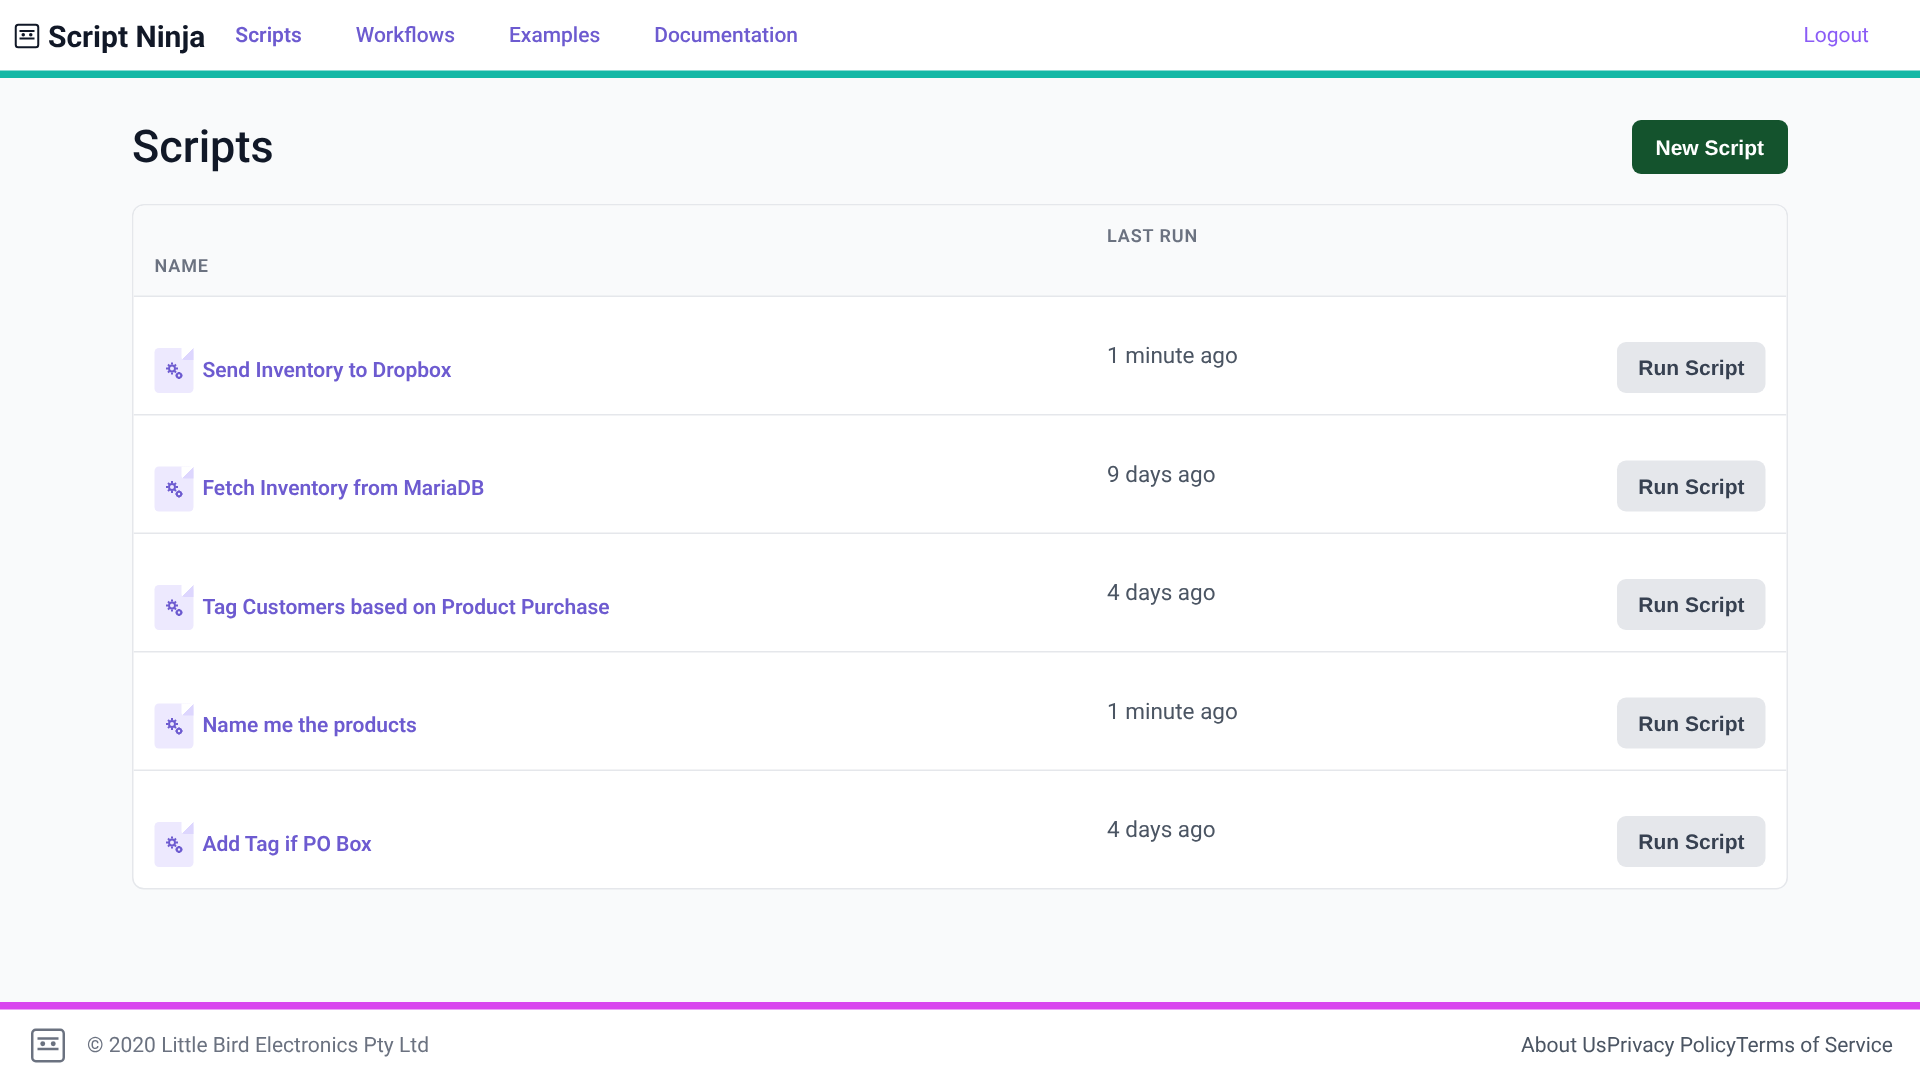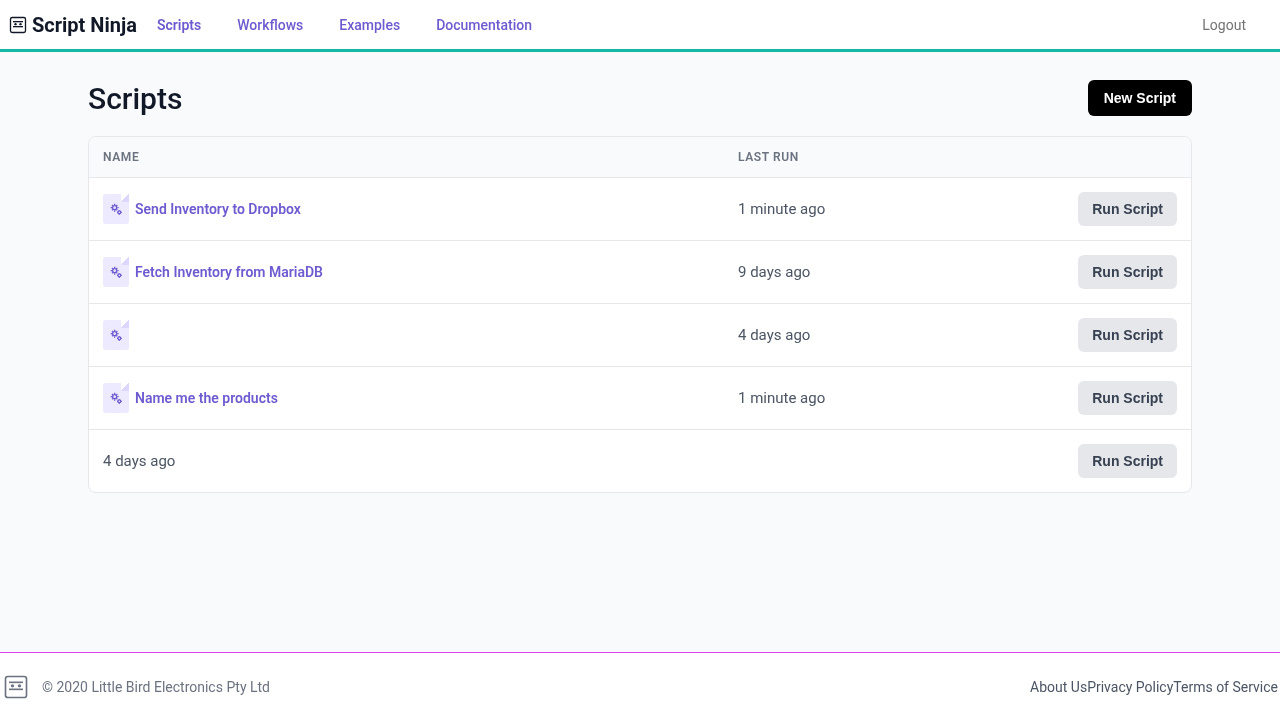--- a/index.html
+++ b/index.html
@@ -7,21 +7,21 @@
   font-family: -apple-system, BlinkMacSystemFont, "Segoe UI", Roboto, Helvetica, Arial, sans-serif;
   background: #f9fafb;
   color: #111827;
   width: 1280px;
   height: 720px;
   display: flex;
   flex-direction: column;
 }
 .topbar {
   background: #fff;
-  border-bottom: 3px solid #14b8a6;
+  border-bottom: 5px solid #14b8a6;
   height: 52px;
   display: flex;
   align-items: center;
   padding: 0 10px 0 8px;
 }
 .brand {
   display: flex;
   align-items: center;
   gap: 4px;
   margin-right: 20px;
@@ -48,41 +48,41 @@
   color: #6d5bd0;
   text-decoration: none;
   cursor: pointer;
 }
 .nav a.active {
   font-weight: 600;
 }
 .spacer { flex: 1; }
 .logout {
   font-size: 14px;
-  color: #737373;
+  color: #8b5cf6;
   text-decoration: none;
   cursor: pointer;
   padding-right: 24px;
 }
 .main {
   flex: 1;
   padding: 28px 88px 0 88px;
 }
 .page-header {
   display: flex;
   align-items: center;
   margin-bottom: 20px;
 }
 .page-title {
   font-size: 30px;
   font-weight: 500;
   color: #111827;
 }
 .btn-primary {
-  background: #000000;
+  background: #14532d;
   color: #fff;
   border: none;
   border-radius: 6px;
   padding: 10px 16px;
   font-size: 14px;
   font-weight: 600;
   cursor: pointer;
 }
 .card {
   background: #fff;
@@ -96,23 +96,23 @@
   background: #f9fafb;
   border-bottom: 1px solid #e5e7eb;
 }
 .th {
   font-size: 12px;
   font-weight: 600;
   letter-spacing: 0.05em;
   color: #6b7280;
   text-transform: uppercase;
 }
-.col-name { flex: 0 0 635px; }
+.col-name { flex: 0 0 635px; margin-top: 20px; }
 .col-last { flex: 0 0 300px; }
-.col-act  { flex: 1; }
+.col-act  { flex: 1; margin-top: 16px; }
 .trow {
   display: flex;
   align-items: center;
   padding: 14px 14px;
   border-bottom: 1px solid #e5e7eb;
 }
 .trow:last-child { border-bottom: none; }
 .name-cell {
   display: flex;
   align-items: center;
@@ -157,26 +157,26 @@
   background: #e5e7eb;
   color: #374151;
   border: none;
   border-radius: 6px;
   padding: 9px 14px;
   font-size: 14px;
   font-weight: 700;
   cursor: pointer;
 }
 .footer {
-  border-top: 1px solid #d946ef;
+  border-top: 5px solid #d946ef;
   background: #fff;
-  height: 68px;
-  display: flex;
-  align-items: center;
-  padding: 0 2px;
+  height: 52px;
+  display: flex;
+  align-items: center;
+  padding: 0 18px;
 }
 .footer-logo {
   width: 28px;
   height: 28px;
   margin-right: 12px;
   display: flex;
   align-items: center;
   justify-content: center;
 }
 .copyright {
@@ -272,20 +272,21 @@
     <div class="trow">
       <div class="col-name name-cell">
         <span class="file-icon">
           <svg class="gear-svg" viewBox="0 0 24 24">
               <circle cx="10" cy="10" r="3"></circle>
               <path d="M10 4v2M10 14v2M4 10h2M14 10h2M6 6l1.4 1.4M14 14l-1.4-1.4M14 6l-1.4 1.4M6 14l1.4-1.4"></path>
               <circle cx="17" cy="17" r="2.2"></circle>
               <path d="M17 13.5v1.2M17 19.3v1.2M13.5 17h1.2M19.3 17h1.2"></path>
             </svg>
         </span>
+        <a class="script-link">Tag Customers based on Product Purchase</a>
       </div>
       <div class="col-last last-run">4 days ago</div>
       <div class="col-act act-cell">
         <button class="btn-run">Run Script</button>
       </div>
     </div>
 
     <div class="trow">
       <div class="col-name name-cell">
         <span class="file-icon">
@@ -298,20 +299,31 @@
         </span>
         <a class="script-link">Name me the products</a>
       </div>
       <div class="col-last last-run">1 minute ago</div>
       <div class="col-act act-cell">
         <button class="btn-run">Run Script</button>
       </div>
     </div>
 
     <div class="trow">
+      <div class="col-name name-cell">
+        <span class="file-icon">
+          <svg class="gear-svg" viewBox="0 0 24 24">
+              <circle cx="10" cy="10" r="3"></circle>
+              <path d="M10 4v2M10 14v2M4 10h2M14 10h2M6 6l1.4 1.4M14 14l-1.4-1.4M14 6l-1.4 1.4M6 14l1.4-1.4"></path>
+              <circle cx="17" cy="17" r="2.2"></circle>
+              <path d="M17 13.5v1.2M17 19.3v1.2M13.5 17h1.2M19.3 17h1.2"></path>
+            </svg>
+        </span>
+        <a class="script-link">Add Tag if PO Box</a>
+      </div>
       <div class="col-last last-run">4 days ago</div>
       <div class="col-act act-cell">
         <button class="btn-run">Run Script</button>
       </div>
     </div>
 
   </div>
 </div>
 
 <div class="footer">

